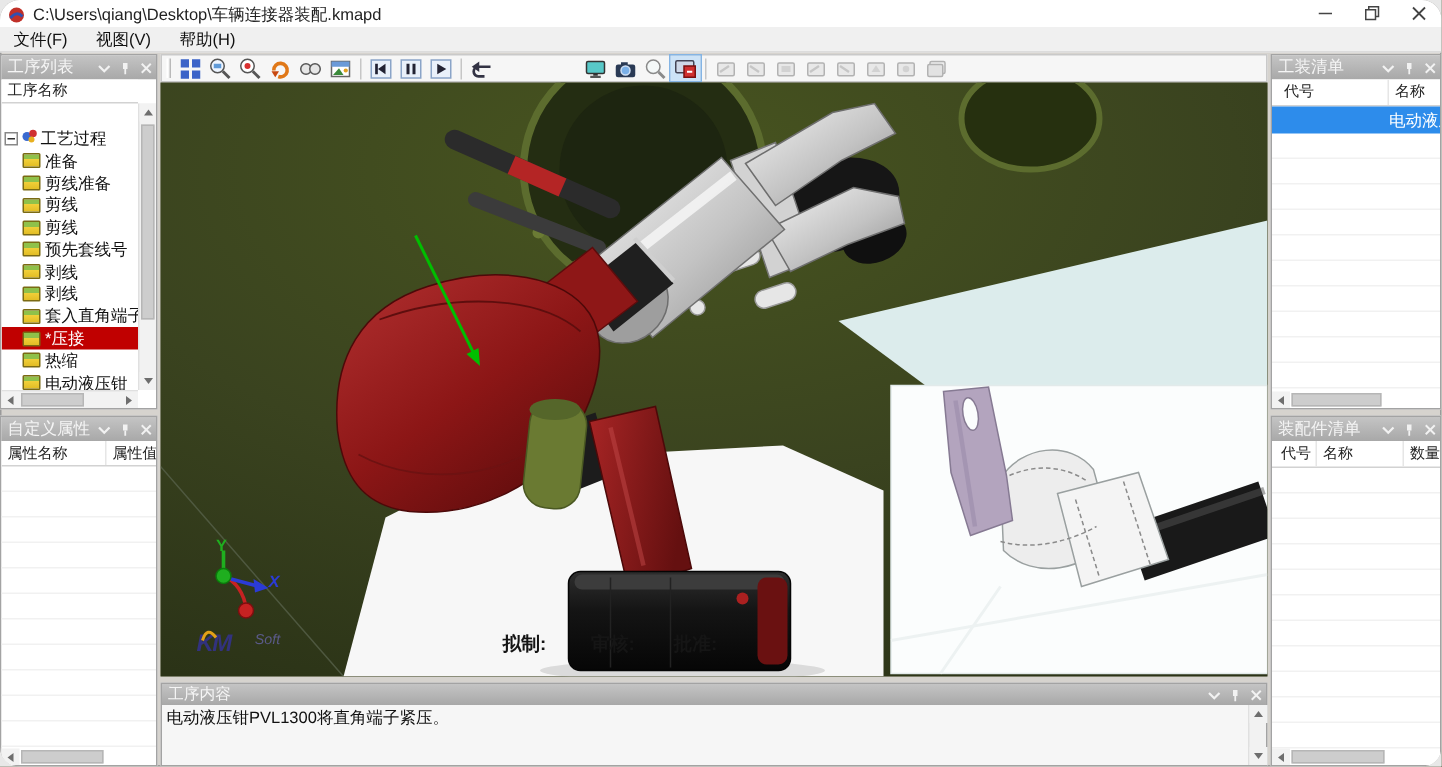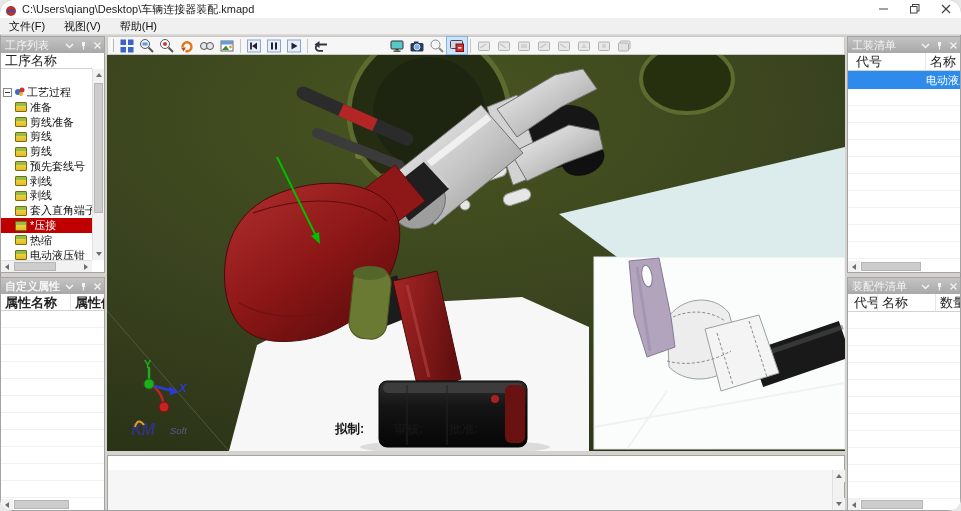--- a/index.html
+++ b/index.html
@@ -20,21 +20,21 @@
 
   
   .panel { position:absolute; background:#fff; border:1px solid #a3a3a3; }
   .ptitle { position:relative; height:16px; background:linear-gradient(#c4c4c4,#a8a8a8);
             color:#f5f5f5; font-size:11px; line-height:16px; padding-left:4px; white-space:nowrap; overflow:hidden;}
   .ptbtns { position:absolute; right:2px; top:3px; display:flex; gap:4px; }
   .pbtn { width:10px; height:10px; display:flex; align-items:center; justify-content:center; }
   .pbody { position:absolute; left:0; right:0; top:16px; bottom:0; background:#fff; overflow:hidden; }
 
   
-  .hdr { display:flex; border-bottom:1px solid #d2d2d2; background:#fff; color:#222; font-size:13px; }
+  .hdr { display:flex; border-bottom:1px solid #d2d2d2; background:#fff; color:#222; font-size:10px; }
   .hcell { padding-left:4px; line-height:17px; overflow:hidden; white-space:nowrap; border-right:1px solid #e6e6e6; }
   .erow { border-bottom:1px solid #f1f1f1; }
 
   
   .hscroll { position:absolute; left:0; bottom:0; height:12px; background:#f2f2f2; border-top:1px solid #e0e0e0; }
   .vscroll { position:absolute; right:0; width:12px; background:#f2f2f2; border-left:1px solid #e0e0e0; }
   .sbtn { position:absolute; width:12px; height:12px; display:flex; align-items:center; justify-content:center; background:#f2f2f2; }
   .thumb { position:absolute; background:#cdcdcd; border:1px solid #b6b6b6; }
   .tri-l { width:0; height:0; border-top:3px solid transparent; border-bottom:3px solid transparent; border-right:4px solid #6e6e6e; }
   .tri-r { width:0; height:0; border-top:3px solid transparent; border-bottom:3px solid transparent; border-left:4px solid #6e6e6e; }
@@ -47,21 +47,21 @@
   .trow { display:flex; align-items:center; height:14.8px; font-size:11px; color:#111; white-space:nowrap; padding-left:14px; }
   .trow.root { padding-left:2px; }
   .trow.sel { background:#c00000; color:#fff; }
   .expander { width:9px; height:9px; border:1px solid #888; background:#fff; position:relative; margin-right:2px; flex:none; }
   .expander::before { content:""; position:absolute; left:1px; top:3px; width:5px; height:1px; background:#333; }
   .boxicon { width:12px; height:10px; flex:none; margin-right:3px; border:1px solid #7a6a14; border-radius:1px;
              background:linear-gradient(180deg,#8fc14a 0%,#8fc14a 38%,#f2d03a 38%,#e2bd25 100%); }
   .tlabel { overflow:hidden; }
 
   
-  #p-props { left:0; top:277px; width:105px; height:234px;font-weight:bold; }
+  #p-props { left:0; top:277px; width:105px; height:234px; }
 
   
   #p-tooling { left:847px; top:36px; width:114px; height:237px; }
   #p-assembly { left:847px; top:277px; width:114px; height:234px; }
   .selrow { display:flex; height:18px; background:#2d8ceb; color:#fff; font-size:11px; align-items:center; }
 
   
   #center { position:absolute; left:107px; top:36px; width:738px; height:475px; }
   #toolbar { position:absolute; left:0; top:0; width:738px; height:19px; background:#f6f6f6;
              border:1px solid #c9c9c9; display:flex; align-items:center; padding-left:2px; }
@@ -72,21 +72,21 @@
   .tspace { width:56px; }
 
   #viewport { position:absolute; left:0; top:19px; width:738px; height:396px; background:#3a431f; overflow:hidden; }
   #scene { position:absolute; left:0; top:0; }
 
   #annotation { position:absolute; left:55px; top:82px; background:#ffff00; border:1px solid #3c3c00;
                 color:#351008; font-size:10.5px; font-weight:bold; line-height:15px; padding:1px 4px; white-space:nowrap; letter-spacing:-0.3px; }
   .sig { position:absolute; top:366px; font-size:12.5px; font-weight:bold; color:#151515; }
   #axis-x { position:absolute; left:72px; top:327px; color:#2b3bd6; font-size:11px; font-weight:bold; font-style:italic; }
   #axis-y { position:absolute; left:37px; top:303px; color:#1fae1f; font-size:11px; font-weight:bold; }
-  #logo { position:absolute; left:24px; top:366px; display:flex; align-items:center; }
+  #logo { position:absolute; left:24px; top:366px; display:flex; align-items:flex-start; }
   #logo .km { font-size:16px; font-weight:bold; font-style:italic; color:#32327e; letter-spacing:-1px; }
   #logo .soft { font-size:9.5px; font-style:italic; color:#5a5a88; margin-left:16px; }
   #logo-flame { position:absolute; left:1px; top:-5px; }
 
   #p-content { left:0; top:419px; width:738px; height:56px; position:absolute; background:#fff; border:1px solid #a3a3a3; }
   #p-content .ptitle { height:14px; line-height:14px; font-size:10.5px; }
   #content-body { position:absolute; left:0; right:0; top:14px; bottom:0; background:#f6f6f6; }
   #content-text { position:absolute; left:3px; top:1px; font-size:11px; color:#111; }
 </style>
 </head>
@@ -584,21 +584,44 @@
       <div id="logo">
         <svg id="logo-flame" width="14" height="12">
             <path d="M3,11 Q6,1 12,9" stroke="#e2a018" stroke-width="2" fill="none"></path>
           </svg>
         <span class="km">KM</span>
         <span class="soft">Soft</span>
       </div>
     </div>
 
     <div id="p-content">
+      <div class="ptitle">
+        <span>工序内容</span>
+        <span class="ptbtns" style="top:2px;">
+          <span class="pbtn">
+              <svg width="9" height="9">
+                <polyline points="1,3 4.5,6.5 8,3" fill="none" stroke="#f2f2f2" stroke-width="1.5"></polyline>
+              </svg>
+            </span>
+          <span class="pbtn">
+              <svg width="9" height="9">
+                <rect x="3" y="1" width="3" height="4" fill="#f2f2f2"></rect>
+                <line x1="4.5" y1="5" x2="4.5" y2="8.5" stroke="#f2f2f2" stroke-width="1.2"></line>
+              </svg>
+            </span>
+          <span class="pbtn">
+              <svg width="9" height="9">
+                <line x1="1.5" y1="1.5" x2="7.5" y2="7.5" stroke="#f2f2f2" stroke-width="1.3"></line>
+                <line x1="7.5" y1="1.5" x2="1.5" y2="7.5" stroke="#f2f2f2" stroke-width="1.3"></line>
+              </svg>
+            </span>
+        </span>
+      </div>
       <div id="content-body">
+        <div id="content-text">电动液压钳PVL1300将直角端子紧压。</div>
         <div class="vscroll" style="top:0;bottom:0;">
           <span class="sbtn" style="top:0;">
               <span class="tri-u"></span>
             </span>
           <span class="sbtn" style="bottom:0;">
               <span class="tri-d"></span>
             </span>
         </div>
       </div>
     </div>

